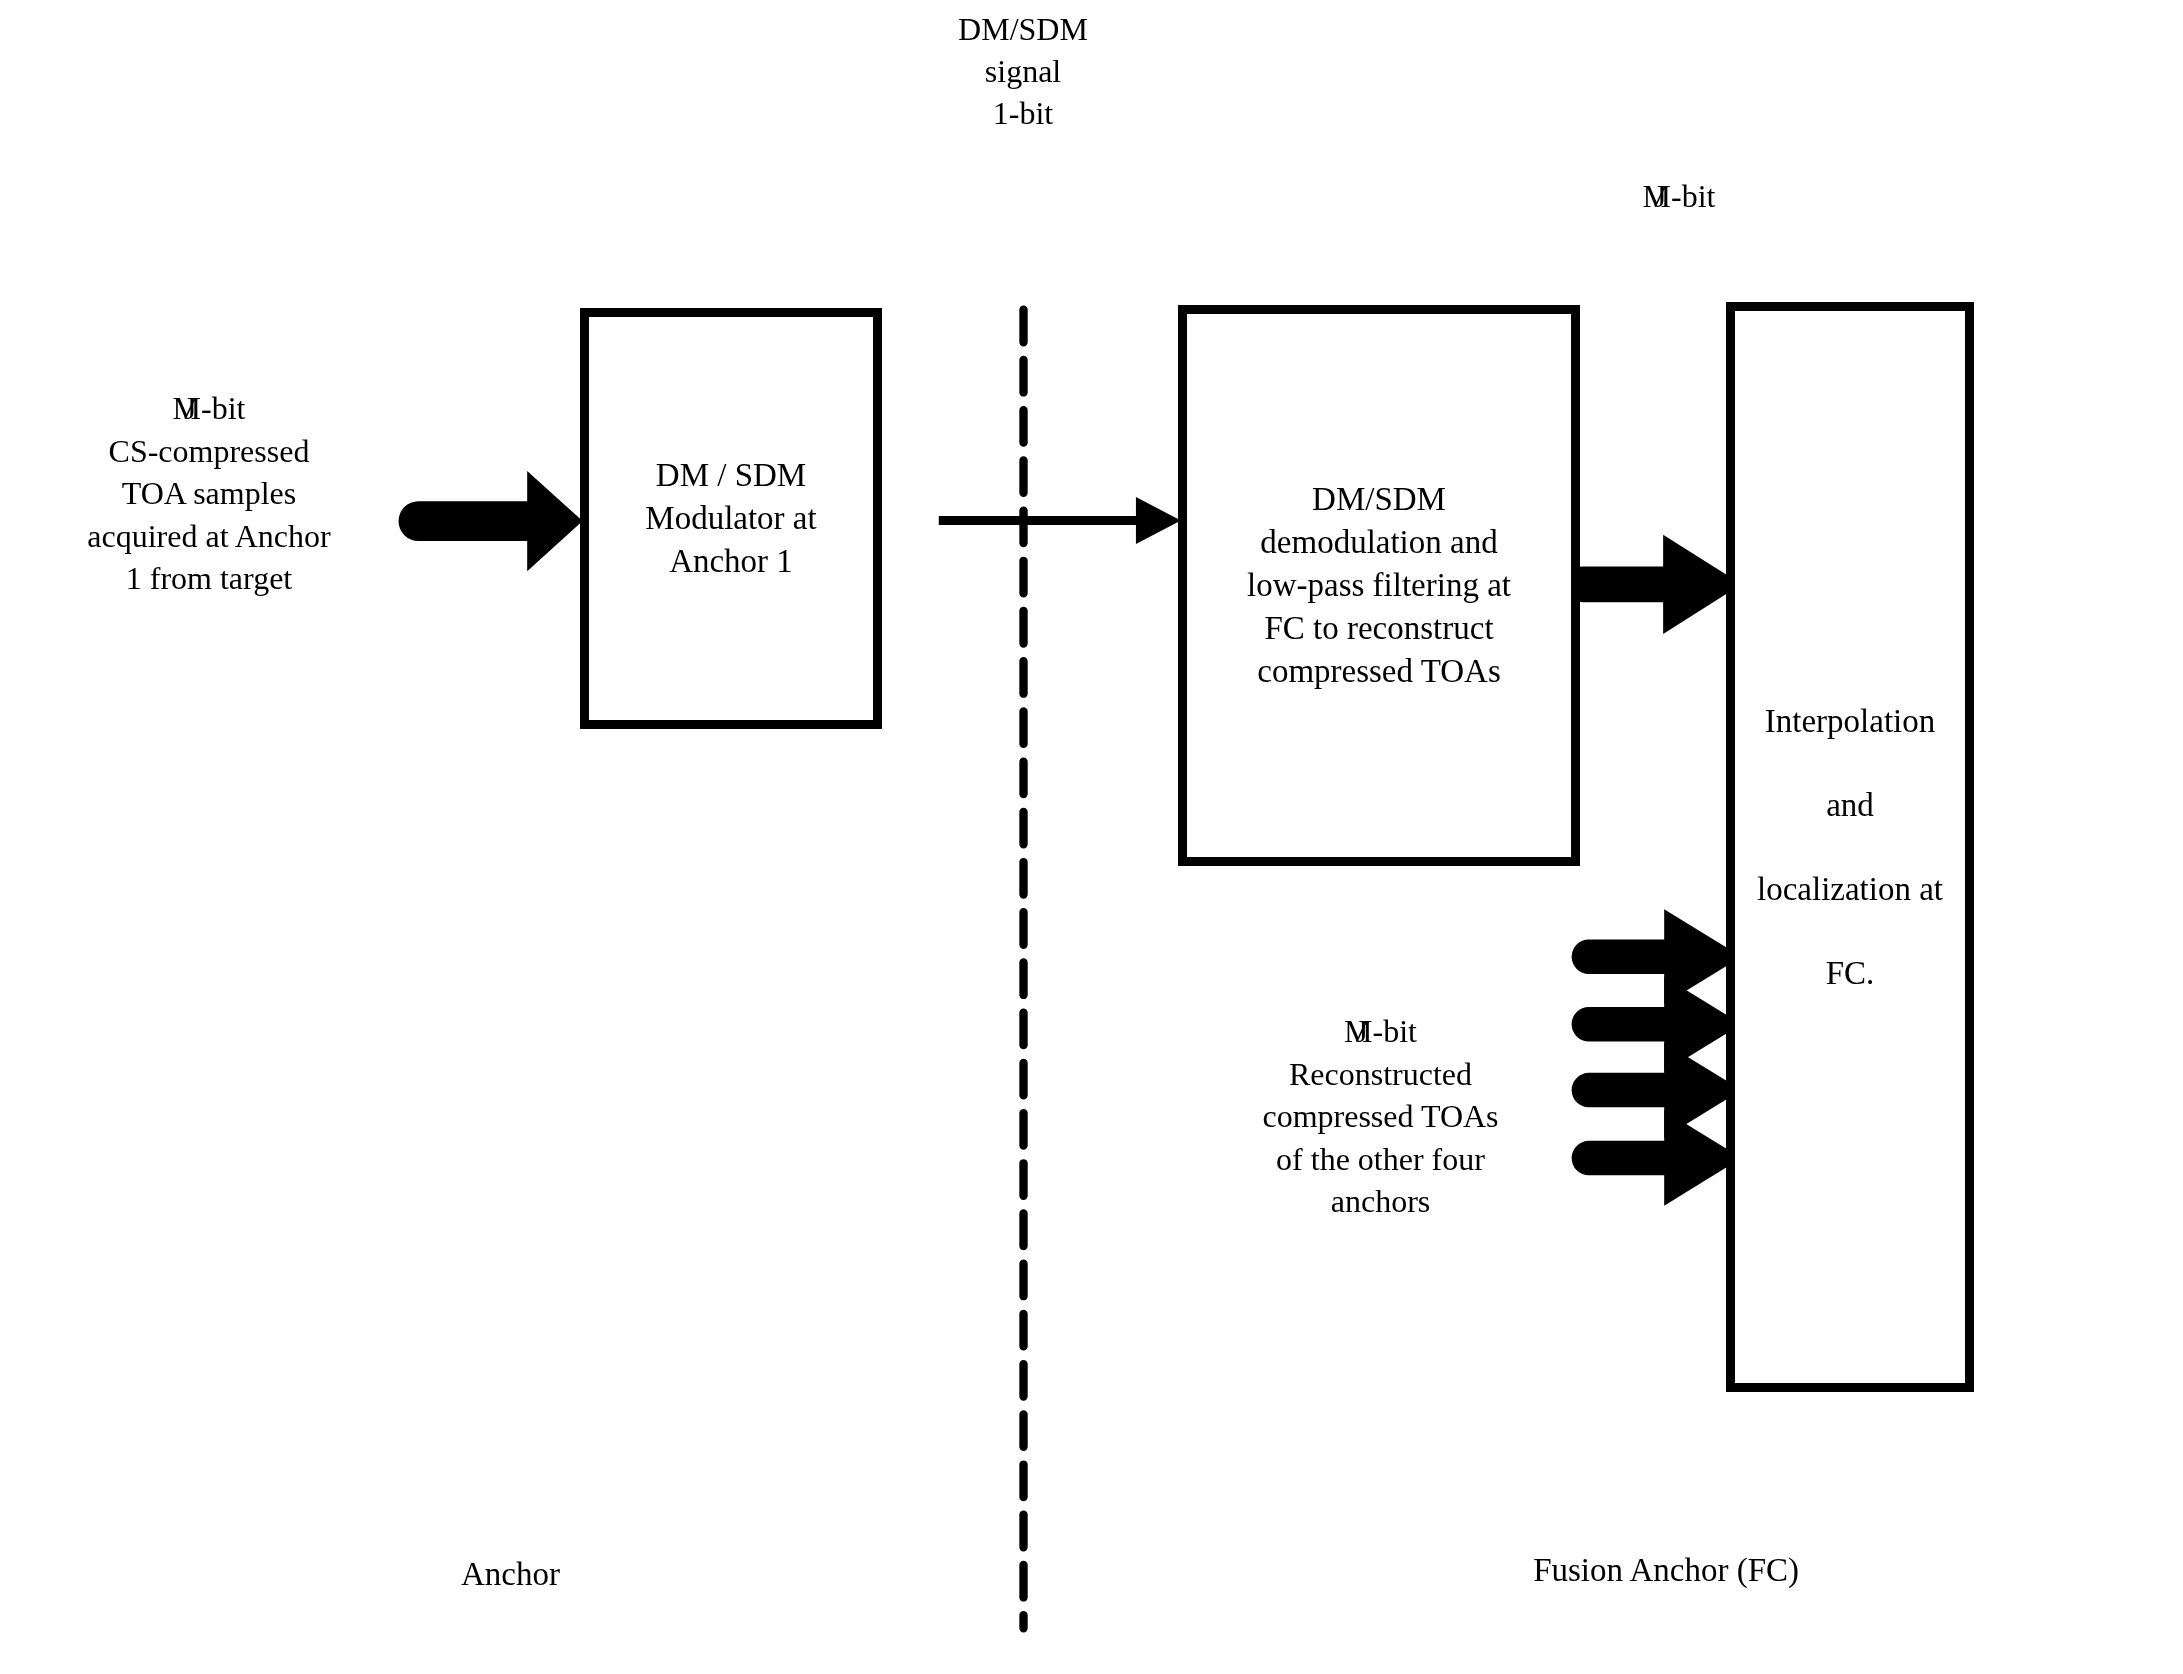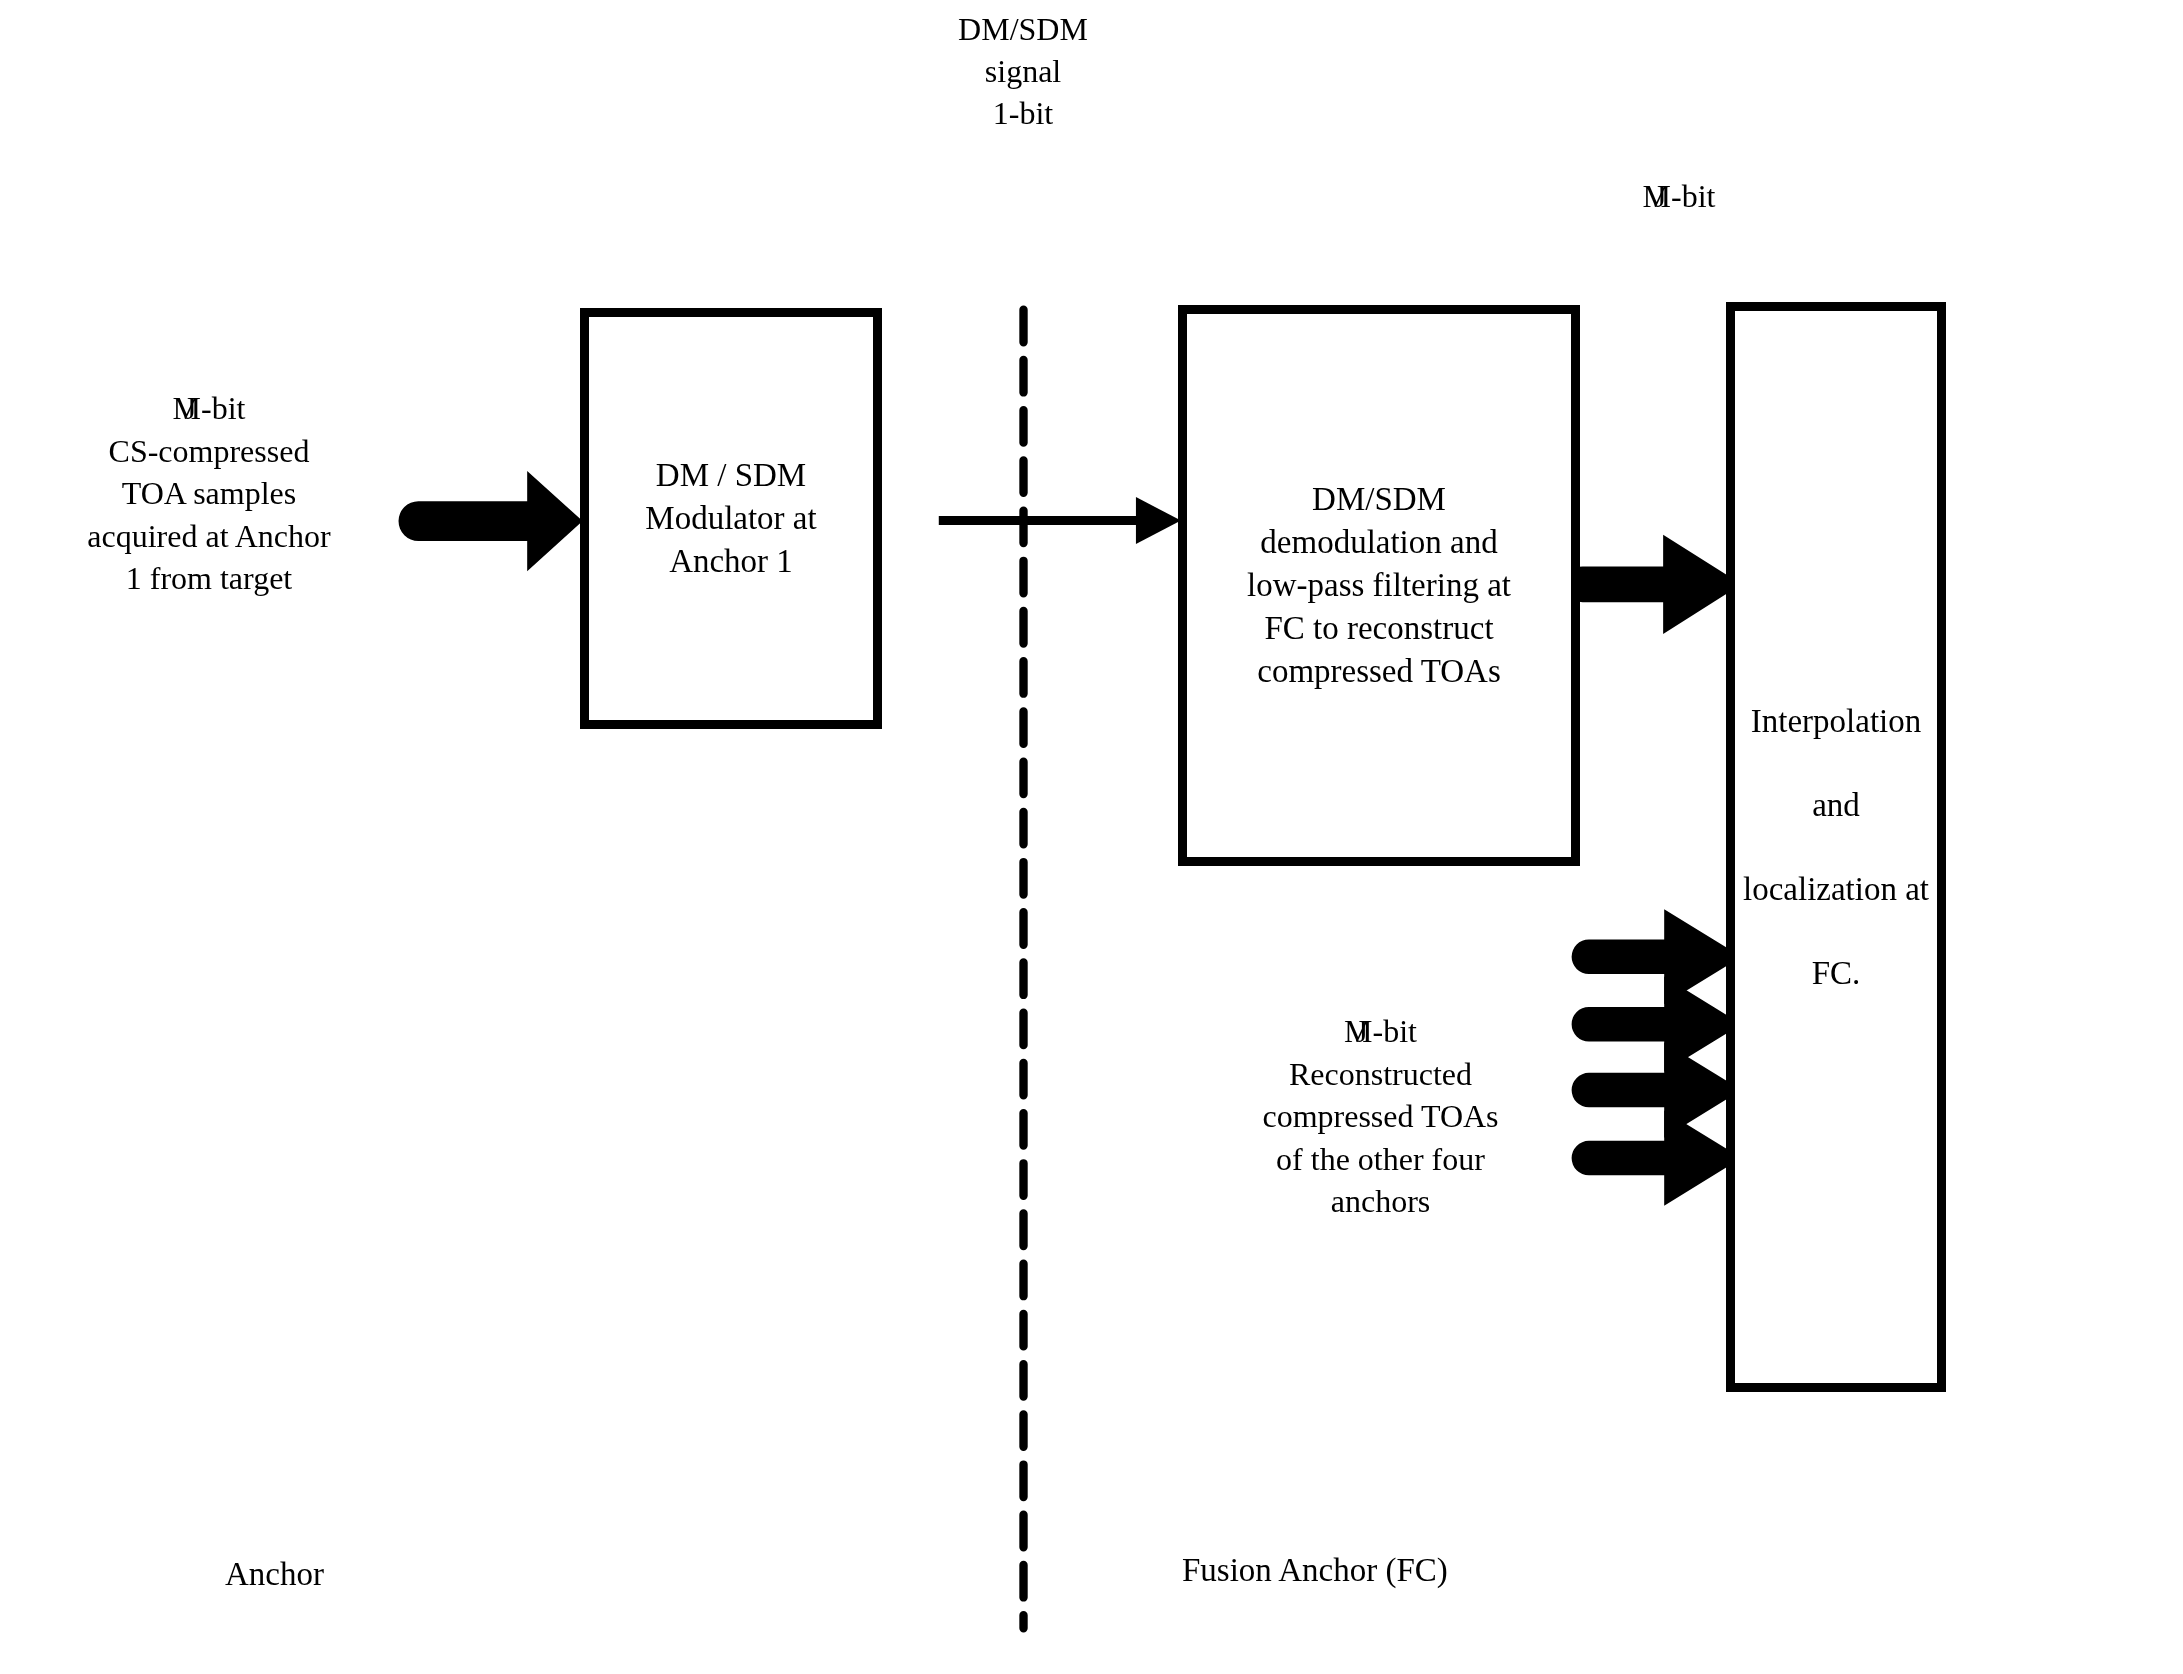--- a/index.html
+++ b/index.html
@@ -35,42 +35,42 @@
     font-size: 33px;
     width: 118%;
   }
 
   #box-modulator { left: 580px; top: 308px; width: 302px; height: 421px; }
   #box-modulator .box-text { font-size: 33px; width: 100%; }
 
   #box-demod { left: 1178px; top: 305px; width: 402px; height: 561px; }
   #box-demod .box-text { font-size: 33px; width: 118%; line-height: 1.30; }
 
-  #box-interp { left: 1726px; top: 302px; width: 220px; height: 1090px; }
+  #box-interp { left: 1726px; top: 302px; width: 248px; height: 1090px; }
   #box-interp .box-text { font-size: 33px; width: 150%; line-height: 2.55; }
 
   
   .free-text {
     position: absolute;
     text-align: center;
     white-space: pre-line;
     line-height: 1.33;
     font-size: 32px;
     z-index: 6;
   }
 
   #label-src-stream { left: 0px;    top: 387px;  width: 418px; }
   #label-dmsdm-sig  { left: 874px; top: 9.4px;   width: 298px; line-height: 1.30; }
   #label-mbit-top   { left: 1548px; top: 175px;  width: 262px; }
   #label-recon      { left: 1166px; top: 1010px; width: 429px; }
 
   
   .region-caption {
     position: absolute;
-    text-align: left;
+    text-align: right;
     font-size: 33px;
     z-index: 6;
   }
   #caption-anchor { left: 225px;  top: 1556px; width: 335px; }
   #caption-fc     { left: 1182px; top: 1552px; width: 617px; }
 
   
   #vector-layer {
     position: absolute;
     left: 0; top: 0;

